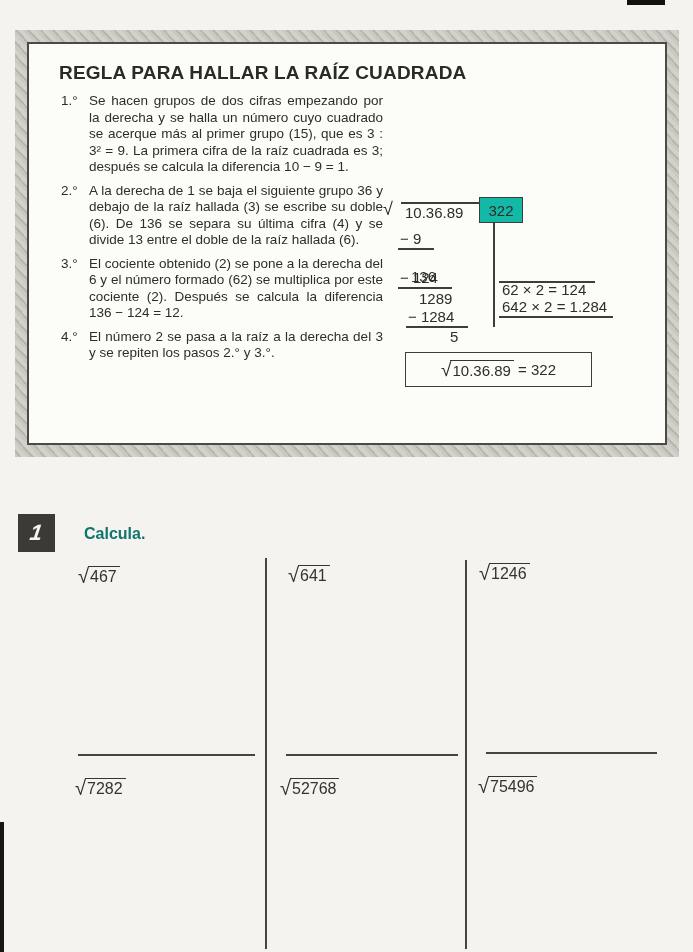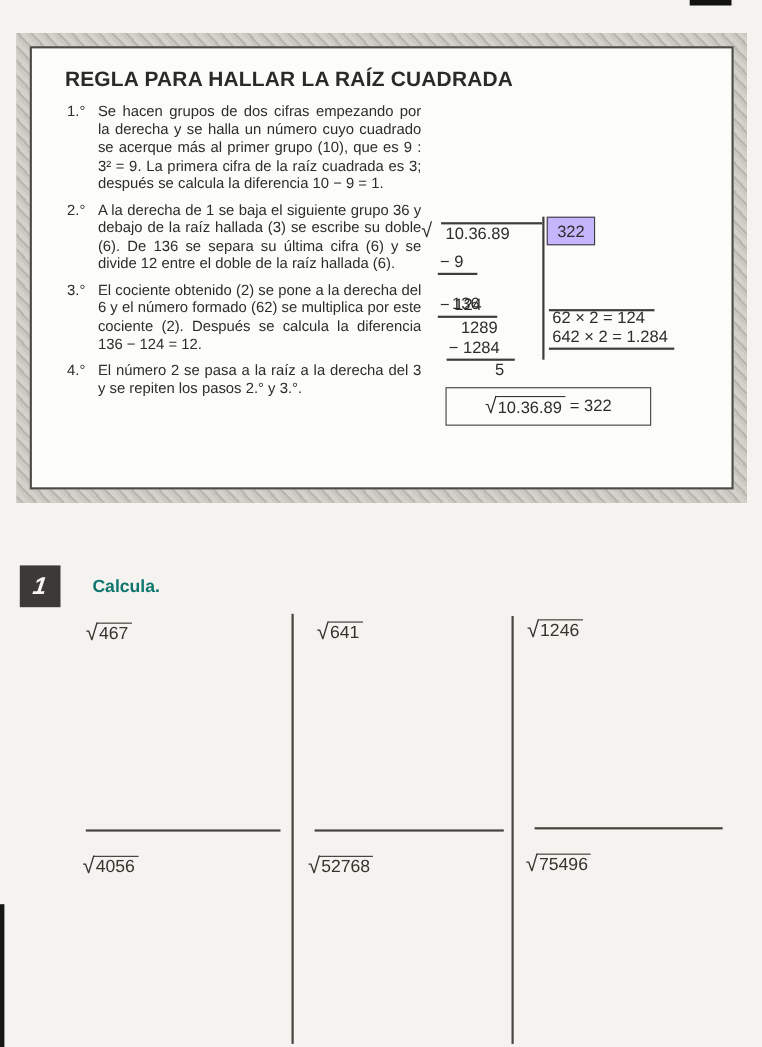--- a/index.html
+++ b/index.html
@@ -60,24 +60,24 @@
     text-align: justify;
   }
 
   
   .calc { position: absolute; left: 378px; top: 195px; width: 252px; height: 150px; font-size: 15px; }
   .calc .abs { position: absolute; white-space: nowrap; }
   .cline { position: absolute; background: #3e3d39; height: 1.5px; }
   .vline { position: absolute; background: #3e3d39; width: 1.5px; }
   .calc .sqrt-glyph { font-size: 18px; }
   .rootbox {
-    position: absolute; left: 119px; top: 2px; width: 44px; height: 26px;
+    position: absolute; left: 101px; top: 2px; width: 44px; height: 26px;
     border: 1.5px solid #3e3d39;
     display: flex; align-items: center; justify-content: center;
-    background: #c4b5fd;
+    background: #14b8a6;
   }
 
   
   .resultbox {
     position: absolute; left: 405px; top: 352px; width: 187px; height: 35px;
     border: 1.5px solid #3e3d39;
     background: #fcfcf9;
     display: flex; align-items: center; justify-content: center;
     font-size: 15px;
   }
@@ -110,25 +110,25 @@
 
   <div class="mark-top-right"></div>
   <div class="mark-left-bar"></div>
 
   <div class="rulebox-outer">
     <div class="rulebox-inner">
       <div class="rule-title">REGLA PARA HALLAR LA RAÍZ CUADRADA</div>
       <div class="steps">
         <div class="step">
           <span class="stepnum">1.°</span>
-          <span class="steptext">Se hacen grupos de dos cifras empezando por la derecha y se halla un número cuyo cuadrado se acerque más al primer grupo (10), que es 9 : 3² = 9. La primera cifra de la raíz cuadrada es 3; después se calcula la diferencia 10 − 9 = 1.</span>
+          <span class="steptext">Se hacen grupos de dos cifras empezando por la derecha y se halla un número cuyo cuadrado se acerque más al primer grupo (15), que es 3 : 3² = 9. La primera cifra de la raíz cuadrada es 3; después se calcula la diferencia 10 − 9 = 1.</span>
         </div>
         <div class="step">
           <span class="stepnum">2.°</span>
-          <span class="steptext">A la derecha de 1 se baja el siguiente grupo 36 y debajo de la raíz hallada (3) se escribe su doble (6). De 136 se separa su última cifra (6) y se divide 12 entre el doble de la raíz hallada (6).</span>
+          <span class="steptext">A la derecha de 1 se baja el siguiente grupo 36 y debajo de la raíz hallada (3) se escribe su doble (6). De 136 se separa su última cifra (4) y se divide 13 entre el doble de la raíz hallada (6).</span>
         </div>
         <div class="step">
           <span class="stepnum">3.°</span>
           <span class="steptext">El cociente obtenido (2) se pone a la derecha del 6 y el número formado (62) se multiplica por este cociente (2). Después se calcula la diferencia 136 − 124 = 12.</span>
         </div>
         <div class="step">
           <span class="stepnum">4.°</span>
           <span class="steptext">El número 2 se pasa a la raíz a la derecha del 3 y se repiten los pasos 2.° y 3.°.</span>
         </div>
       </div>
@@ -178,21 +178,21 @@
   <div class="prob rad" style="left:78px; top:565px;">
     <span class="rsign">√</span><span class="rtop">467</span>
   </div>
   <div class="prob rad" style="left:288px; top:564px;">
     <span class="rsign">√</span><span class="rtop">641</span>
   </div>
   <div class="prob rad" style="left:479px; top:562px;">
     <span class="rsign">√</span><span class="rtop">1246</span>
   </div>
   <div class="prob rad" style="left:75px; top:777px;">
-    <span class="rsign">√</span><span class="rtop">4056</span>
+    <span class="rsign">√</span><span class="rtop">7282</span>
   </div>
   <div class="prob rad" style="left:280px; top:777px;">
     <span class="rsign">√</span><span class="rtop">52768</span>
   </div>
   <div class="prob rad" style="left:478px; top:775px;">
     <span class="rsign">√</span><span class="rtop">75496</span>
   </div>
 
 </div>
 

